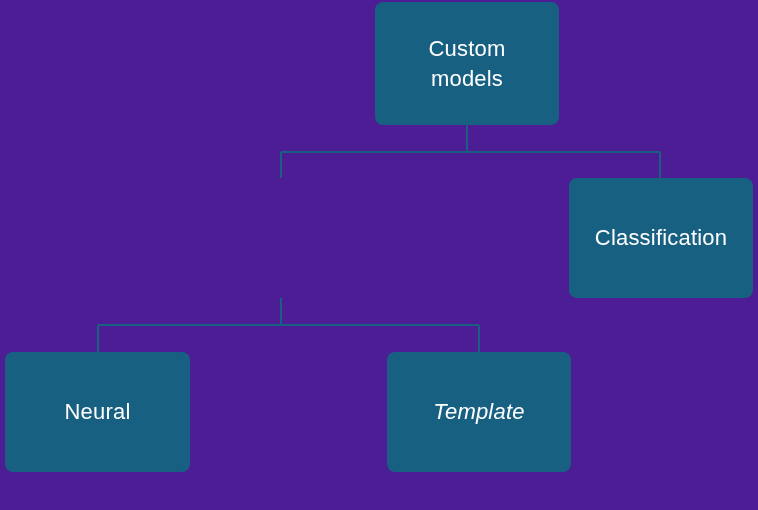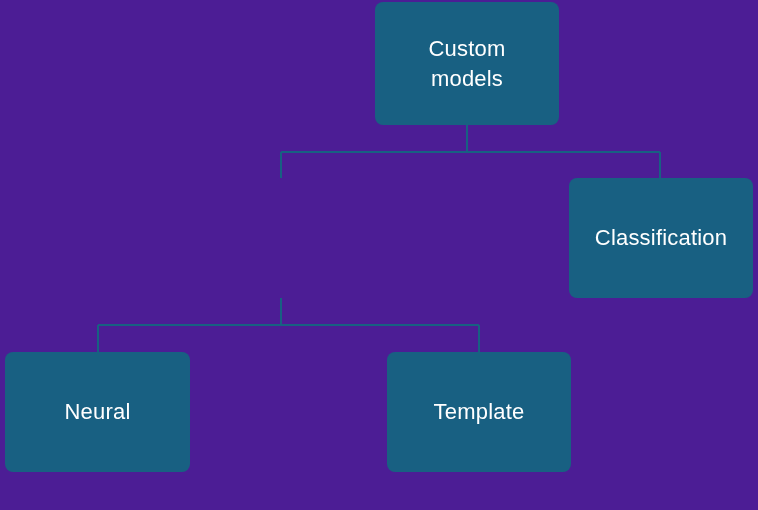--- a/index.html
+++ b/index.html
@@ -72,20 +72,21 @@
     left: 5px;
     top: 352px;
     width: 185px;
     height: 120px;
   }
   #node-template {
     left: 387px;
     top: 352px;
     width: 184px;
     height: 120px;
+    font-style: italic;
   }
 </style>
 </head>
 <body>
 
 <div id="diagram">
 
   <svg id="connector-layer" viewBox="0 0 758 510" width="758" height="510">
     <g fill="none" stroke="#186082" stroke-width="2" shape-rendering="crispEdges">
 

